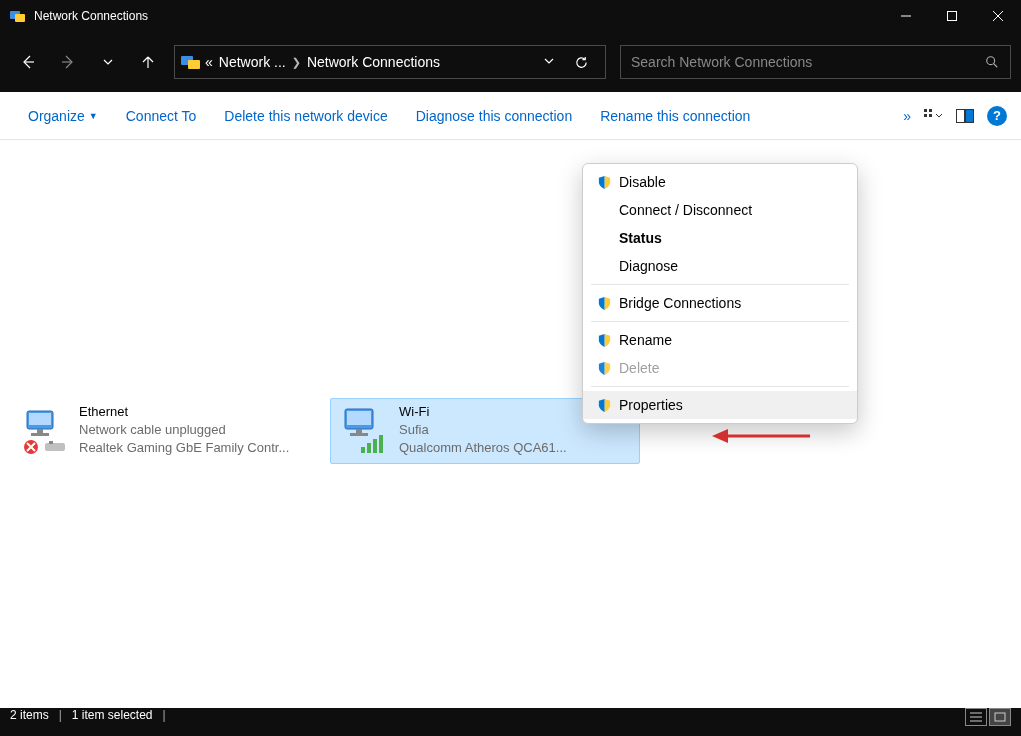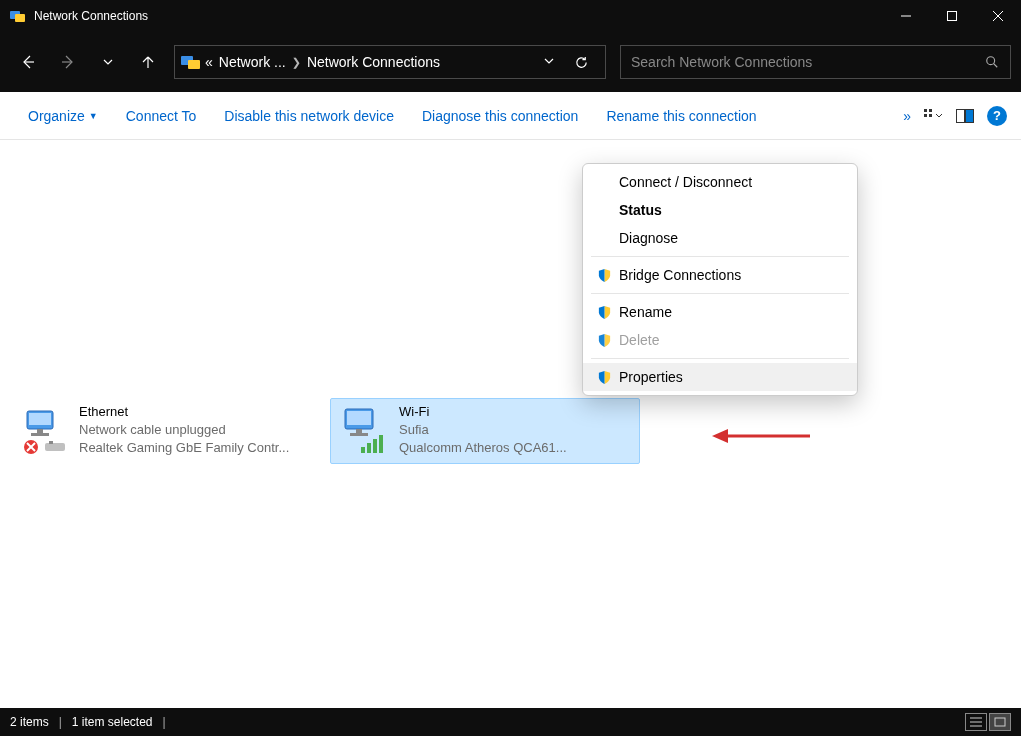--- a/index.html
+++ b/index.html
@@ -51,21 +51,21 @@
 .ctx-item.disabled { color: #a0a0a0; }
 .ctx-item.bold { font-weight: 600; }
 .ctx-icon { width: 22px; display: flex; align-items: center; justify-content: center; }
 .ctx-label { padding-left: 4px; }
 .ctx-sep { height: 1px; background: #e5e5e5; margin: 4px 8px; }
 
 
 .arrow-annot { position: absolute; left: 712px; top: 426px; }
 
 
-.statusbar { position: absolute; left: 0; bottom: 0; width: 100%; height: 28px; background: #0e0e0e; color: #fff; display: flex; align-items: center; font-size: 12px; padding: 0 10px; }
+.statusbar { position: absolute; left: 0; bottom: 0; width: 100%; height: 28px; background: #0e0e0e; color: #fff; display: flex; font-size: 12px; padding: 0 10px; }
 .statusbar .sep { margin: 0 10px; opacity: 0.6; }
 .statusbar-right { margin-left: auto; display: flex; gap: 2px; }
 .view-btn { width: 22px; height: 18px; border: 1px solid #888; display: flex; align-items: center; justify-content: center; }
 .view-btn.active { background: #444; }
 
 
 .shield { width: 15px; height: 15px; }
 </style>
 </head>
 <body>
@@ -150,21 +150,21 @@
       </div>
   </div>
 </div>
 
 <div class="toolbar">
   <div class="toolbar-item">
       <span>Organize</span>
       <span class="drop">▼</span>
     </div>
   <div class="toolbar-item">Connect To</div>
-  <div class="toolbar-item">Disable this network device</div>
+  <div class="toolbar-item">Delete this network device</div>
   <div class="toolbar-item">Diagnose this connection</div>
   <div class="toolbar-item">Rename this connection</div>
   <div class="toolbar-spacer"></div>
   <div class="toolbar-item" style="padding:0 6px">»</div>
   <div class="toolbar-icon">
     <svg width="18" height="14" viewBox="0 0 18 14">
         <rect x="0" y="0" width="3" height="3" fill="#333"></rect>
         <rect x="5" y="0" width="3" height="3" fill="#333"></rect>
         <rect x="0" y="5" width="3" height="3" fill="#333"></rect>
         <rect x="5" y="5" width="3" height="3" fill="#333"></rect>
@@ -218,20 +218,29 @@
     <div class="adapter-text">
       <div class="adapter-name">Wi-Fi</div>
       <div class="adapter-sub">Sufia</div>
       <div class="adapter-sub">Qualcomm Atheros QCA61...</div>
     </div>
   </div>
 </div>
 
 <div class="ctxmenu">
   <div class="ctx-item">
+    <div class="ctx-icon">
+        <svg class="shield" viewBox="0 0 16 16">
+          <path d="M8 1 L14 3 L14 8 C14 12 8 15 8 15 Z" fill="#ffcc33"></path>
+          <path d="M8 1 L2 3 L2 8 C2 12 8 15 8 15 Z" fill="#0078d4"></path>
+        </svg>
+      </div>
+    <div class="ctx-label">Disable</div>
+  </div>
+  <div class="ctx-item">
     <div class="ctx-icon"></div>
       <div class="ctx-label">Connect / Disconnect</div>
   </div>
   <div class="ctx-item bold">
     <div class="ctx-icon"></div>
       <div class="ctx-label">Status</div>
   </div>
   <div class="ctx-item">
     <div class="ctx-icon"></div>
       <div class="ctx-label">Diagnose</div>

